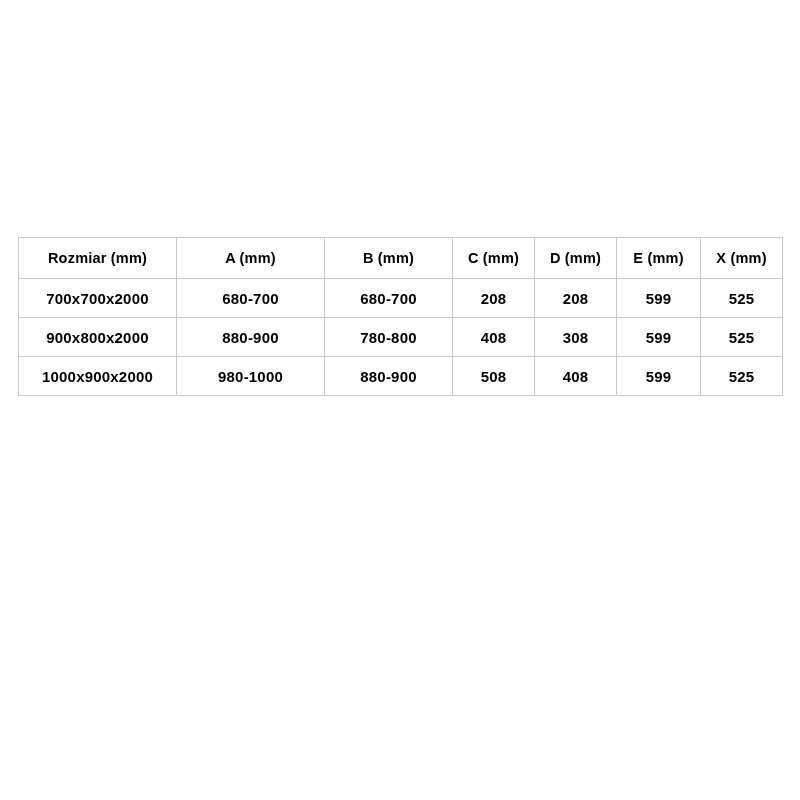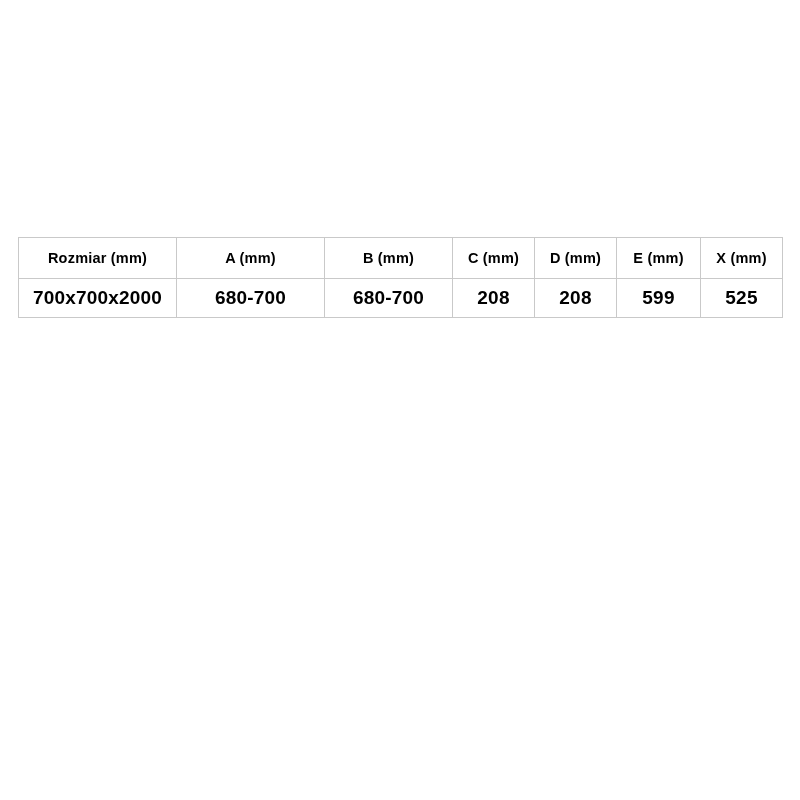--- a/index.html
+++ b/index.html
@@ -25,21 +25,21 @@
     border-collapse: collapse;
     width: 764px;
     table-layout: fixed;
   }
   table.spec th,
   table.spec td {
     border: 1px solid #c9c9c9;
     height: 38px;
     text-align: center;
     vertical-align: middle;
-    font-size: 19px;
+    font-size: 15px;
     font-weight: bold;
     color: #000000;
     padding: 0;
     letter-spacing: 0.2px;
   }
   table.spec thead th {
     height: 40px;
     font-size: 14.5px;
   }
   col.c0 { width: 158px; }
@@ -78,15 +78,33 @@
     <tbody>
       <tr>
         <td>700x700x2000</td>
         <td>680-700</td>
         <td>680-700</td>
         <td>208</td>
         <td>208</td>
         <td>599</td>
         <td>525</td>
       </tr>
+      <tr>
+        <td>900x800x2000</td>
+        <td>880-900</td>
+        <td>780-800</td>
+        <td>408</td>
+        <td>308</td>
+        <td>599</td>
+        <td>525</td>
+      </tr>
+      <tr>
+        <td>1000x900x2000</td>
+        <td>980-1000</td>
+        <td>880-900</td>
+        <td>508</td>
+        <td>408</td>
+        <td>599</td>
+        <td>525</td>
+      </tr>
     </tbody>
   </table>
 </div>
 
 </body></html>

